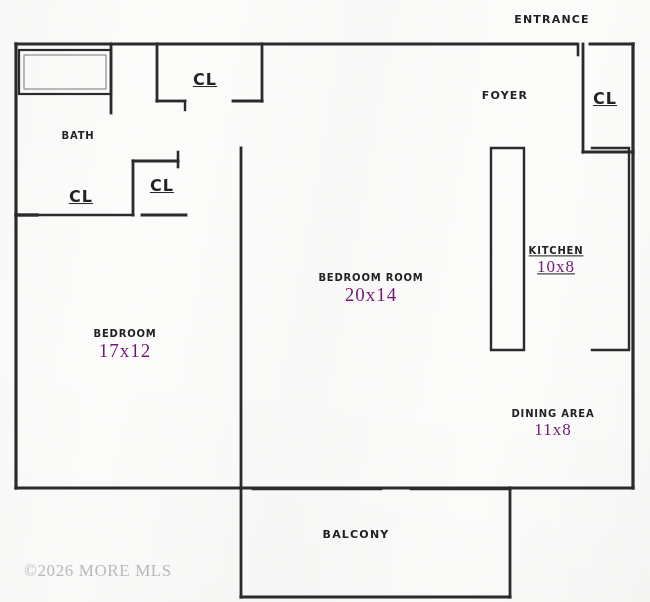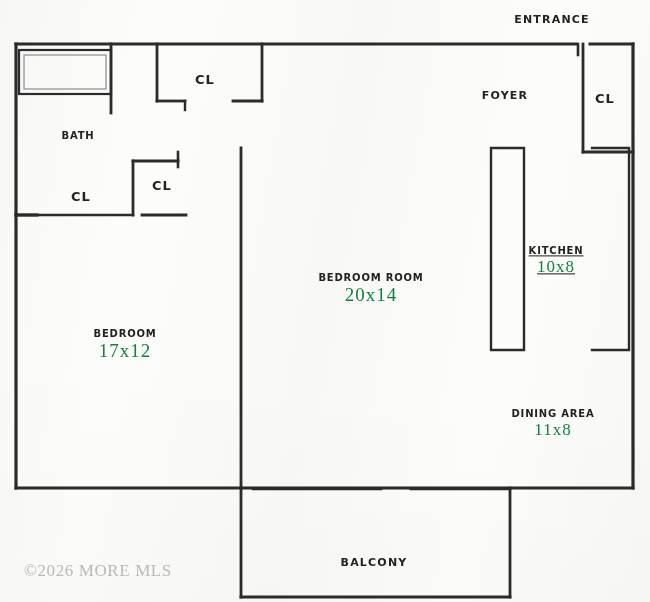--- a/index.html
+++ b/index.html
@@ -51,25 +51,26 @@
     letter-spacing: 0.8px;
     font-size: 10px;
     color: #222;
   }
   .lbl-dim {
     display: block;
     font-family: "Liberation Serif", serif;
     font-size: 19px;
     letter-spacing: 1px;
     margin-top: 1px;
-    color: #15803d;
+    color: #701a75;
   }
   .lbl-cl .lbl-name {
-    font-size: 13px;
+    font-size: 16px;
     letter-spacing: 1.1px;
+    text-decoration: underline;
   }
   .lbl-entrance .lbl-name,
   .lbl-foyer .lbl-name,
   .lbl-balcony .lbl-name {
     font-size: 11px;
     letter-spacing: 1.2px;
   }
   .lbl-kitchen .lbl-dim,
   .lbl-dining .lbl-dim {
     font-size: 17px;
@@ -175,21 +176,21 @@
   <div class="room-label lbl-kitchen" style="left:556px; top:261px;text-decoration:underline;">
     <span class="lbl-name">KITCHEN</span>
     <span class="lbl-dim">10x8</span>
   </div>
 
   <div class="room-label lbl-dining" style="left:553px; top:424px;text-align:center;">
     <span class="lbl-name">DINING AREA</span>
     <span class="lbl-dim">11x8</span>
   </div>
 
-  <div class="room-label lbl-balcony" style="left:374px; top:535px;margin-top:28px;">
+  <div class="room-label lbl-balcony" style="left:356px; top:535px;">
     <span class="lbl-name">BALCONY</span>
   </div>
 
   <div class="room-label lbl-cl" style="left:205px; top:80px;">
     <span class="lbl-name">CL</span>
   </div>
 
   <div class="room-label lbl-cl" style="left:81px; top:197px;">
     <span class="lbl-name">CL</span>
   </div>

